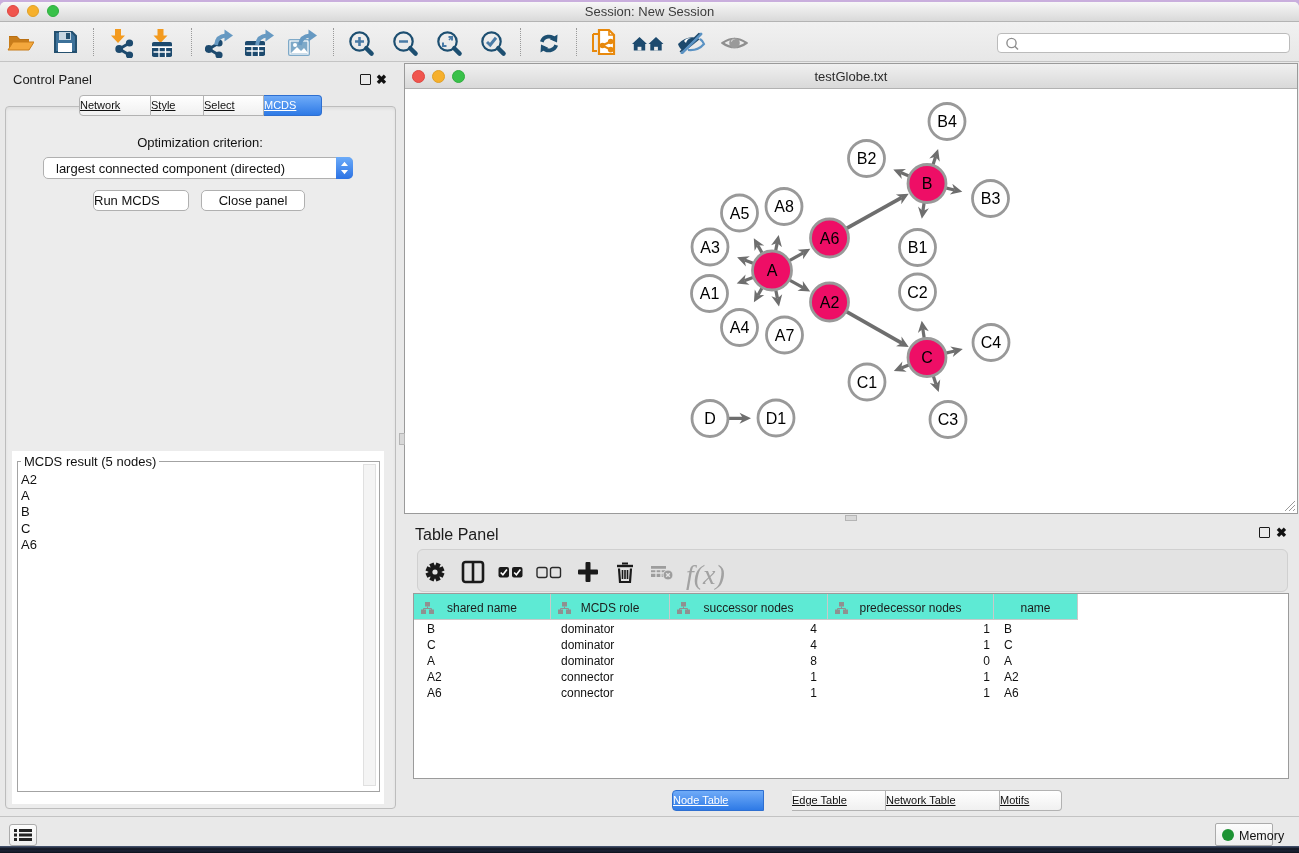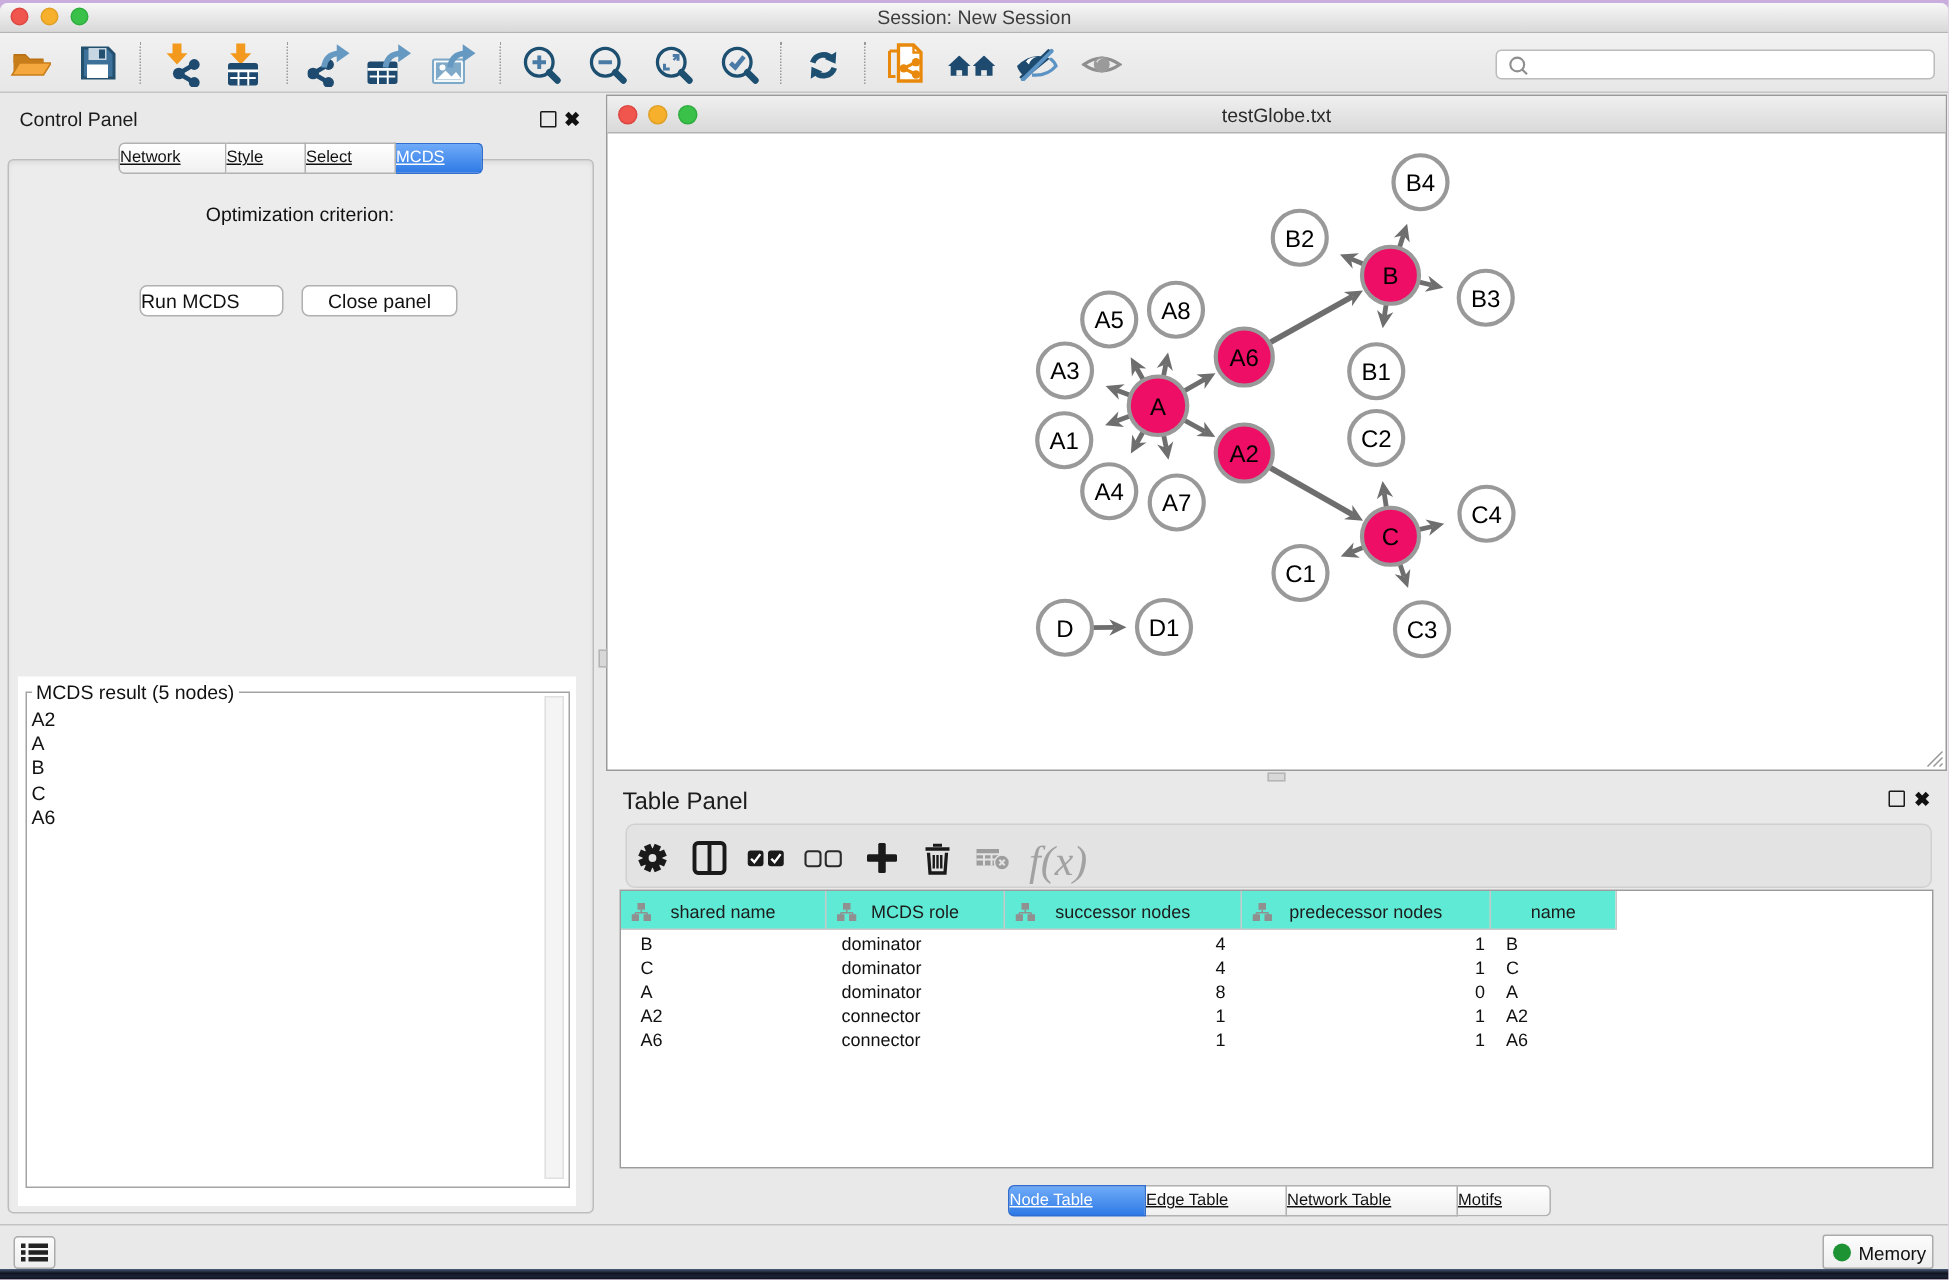--- a/index.html
+++ b/index.html
@@ -199,20 +199,29 @@
     <div class="paneico" style="left:360px; top:12px;"></div>
     <div class="panex" style="left:376px; top:10px;">✖</div>
     <div id="cpbody"></div>
     <div class="tabrow" style="left:79px; top:33px;">
       <div class="tab first" style="width:72px;">Network</div>
       <div class="tab" style="width:53px;">Style</div>
       <div class="tab" style="width:60px;">Select</div>
       <div class="tab last sel" style="width:58px;">MCDS</div>
     </div>
     <div style="position:absolute; left:0; width:400px; top:73px; text-align:center; font-size:13px; color:#111;">Optimization criterion:</div>
+    <div id="dropdown" style="position:absolute; left:43px; top:95px; width:310px; height:22px; background:#fff; border:1px solid #b0b0b0; border-radius:5px;">
+      <div style="position:absolute; left:12px; top:3px; font-size:13px; color:#111;">largest connected component (directed)</div>
+      <div style="position:absolute; right:-1px; top:-1px; width:17px; height:22px; border-radius:0 5px 5px 0; background:linear-gradient(#6babf9,#2b72e4);">
+        <svg width="17" height="22" viewBox="0 0 17 22">
+            <path d="M5 9 L8.5 4.8 L12 9 Z" fill="#fff"></path>
+            <path d="M5 13 L8.5 17.2 L12 13 Z" fill="#fff"></path>
+          </svg>
+      </div>
+    </div>
     <div class="btn" style="position:absolute; left:93px; top:128px; width:96px; height:21px; background:#fff; border:1px solid #b0b0b0; border-radius:5px; font-size:13px; text-align:left; line-height:19px; color:#111;">Run MCDS</div>
     <div class="btn" style="position:absolute; left:201px; top:128px; width:104px; height:21px; background:#fff; border:1px solid #b0b0b0; border-radius:5px; font-size:13px; text-align:center; line-height:19px; color:#111;">Close panel</div>
     <div id="resultbox" style="position:absolute; left:12px; top:389px; width:372px; height:353px; background:#fff;">
       <fieldset style="position:absolute; left:5px; top:3px; width:363px; height:338px; border:1px solid #a3a3a3; border-radius:0;">
         <legend style="font-size:13px; color:#111; padding:0 3px; margin-left:3px;">MCDS result (5 nodes)</legend>
       </fieldset>
       <div style="position:absolute; left:9px; top:21px; font-size:13px; color:#111; line-height:16.2px;">A2<br>A<br>B<br>C<br>A6</div>
       <div style="position:absolute; left:351px; top:13px; width:13px; height:322px; background:#f4f4f4; border:1px solid #e0e0e0;"></div>
     </div>
   </div>
@@ -421,36 +430,36 @@
 <div class="cell" style="left:414px;top:75px;width:162px;text-align:right;">1</div>
 <div class="cell" style="left:590px;top:75px;">A2</div>
 <div class="cell" style="left:13px;top:91px;">A6</div>
 <div class="cell" style="left:147px;top:91px;">connector</div>
 <div class="cell" style="left:256px;top:91px;width:147px;text-align:right;">1</div>
 <div class="cell" style="left:414px;top:91px;width:162px;text-align:right;">1</div>
 <div class="cell" style="left:590px;top:91px;">A6</div>
     </div>
     <div class="tabrow" style="left:272px; top:270px;">
       <div class="tab first sel" style="width:92px;">Node Table</div>
-      <div class="tab" style="width:94px;">Edge Table</div>
+      <div class="tab" style="width:94px;margin-left:28px;">Edge Table</div>
       <div class="tab" style="width:114px;">Network Table</div>
       <div class="tab last" style="width:62px;">Motifs</div>
     </div>
   </div>
   <div style="position:absolute;left:399px;top:431px;width:6px;height:12px;background:#d8d8d8;border:1px solid #b5b5b5;z-index:5;"></div>
     <div style="position:absolute;left:845px;top:513px;width:12px;height:6px;background:#d8d8d8;border:1px solid #b5b5b5;z-index:5;"></div>
   <div id="statusbar">
     <div class="smallbtn" style="left:9px; top:7px; width:28px; height:22px;">
         <svg width="18" height="14" style="position:absolute;left:4px;top:3px;" viewBox="0 0 18 14">
           <rect x="0" y="1.0" width="3" height="3" fill="#222"></rect>
           <rect x="5" y="1.0" width="13" height="3" fill="#222"></rect>
           <rect x="0" y="5.5" width="3" height="3" fill="#222"></rect>
           <rect x="5" y="5.5" width="13" height="3" fill="#222"></rect>
           <rect x="0" y="10.0" width="3" height="3" fill="#222"></rect>
           <rect x="5" y="10.0" width="13" height="3" fill="#222"></rect>
         </svg>
       </div>
-    <div class="smallbtn" style="left:1215px; top:6px; width:74px; height:23px; border-radius:2px;">
+    <div class="smallbtn" style="left:1215px; top:6px; width:58px; height:23px; border-radius:2px;">
       <div style="position:absolute; left:6px; top:5px; width:12px; height:12px; border-radius:50%; background:#1d9334;"></div>
       <div style="position:absolute; left:23px; top:4.5px; font-size:12.5px; color:#111;">Memory</div>
     </div>
   </div>
 </div>
 
 </body></html>

